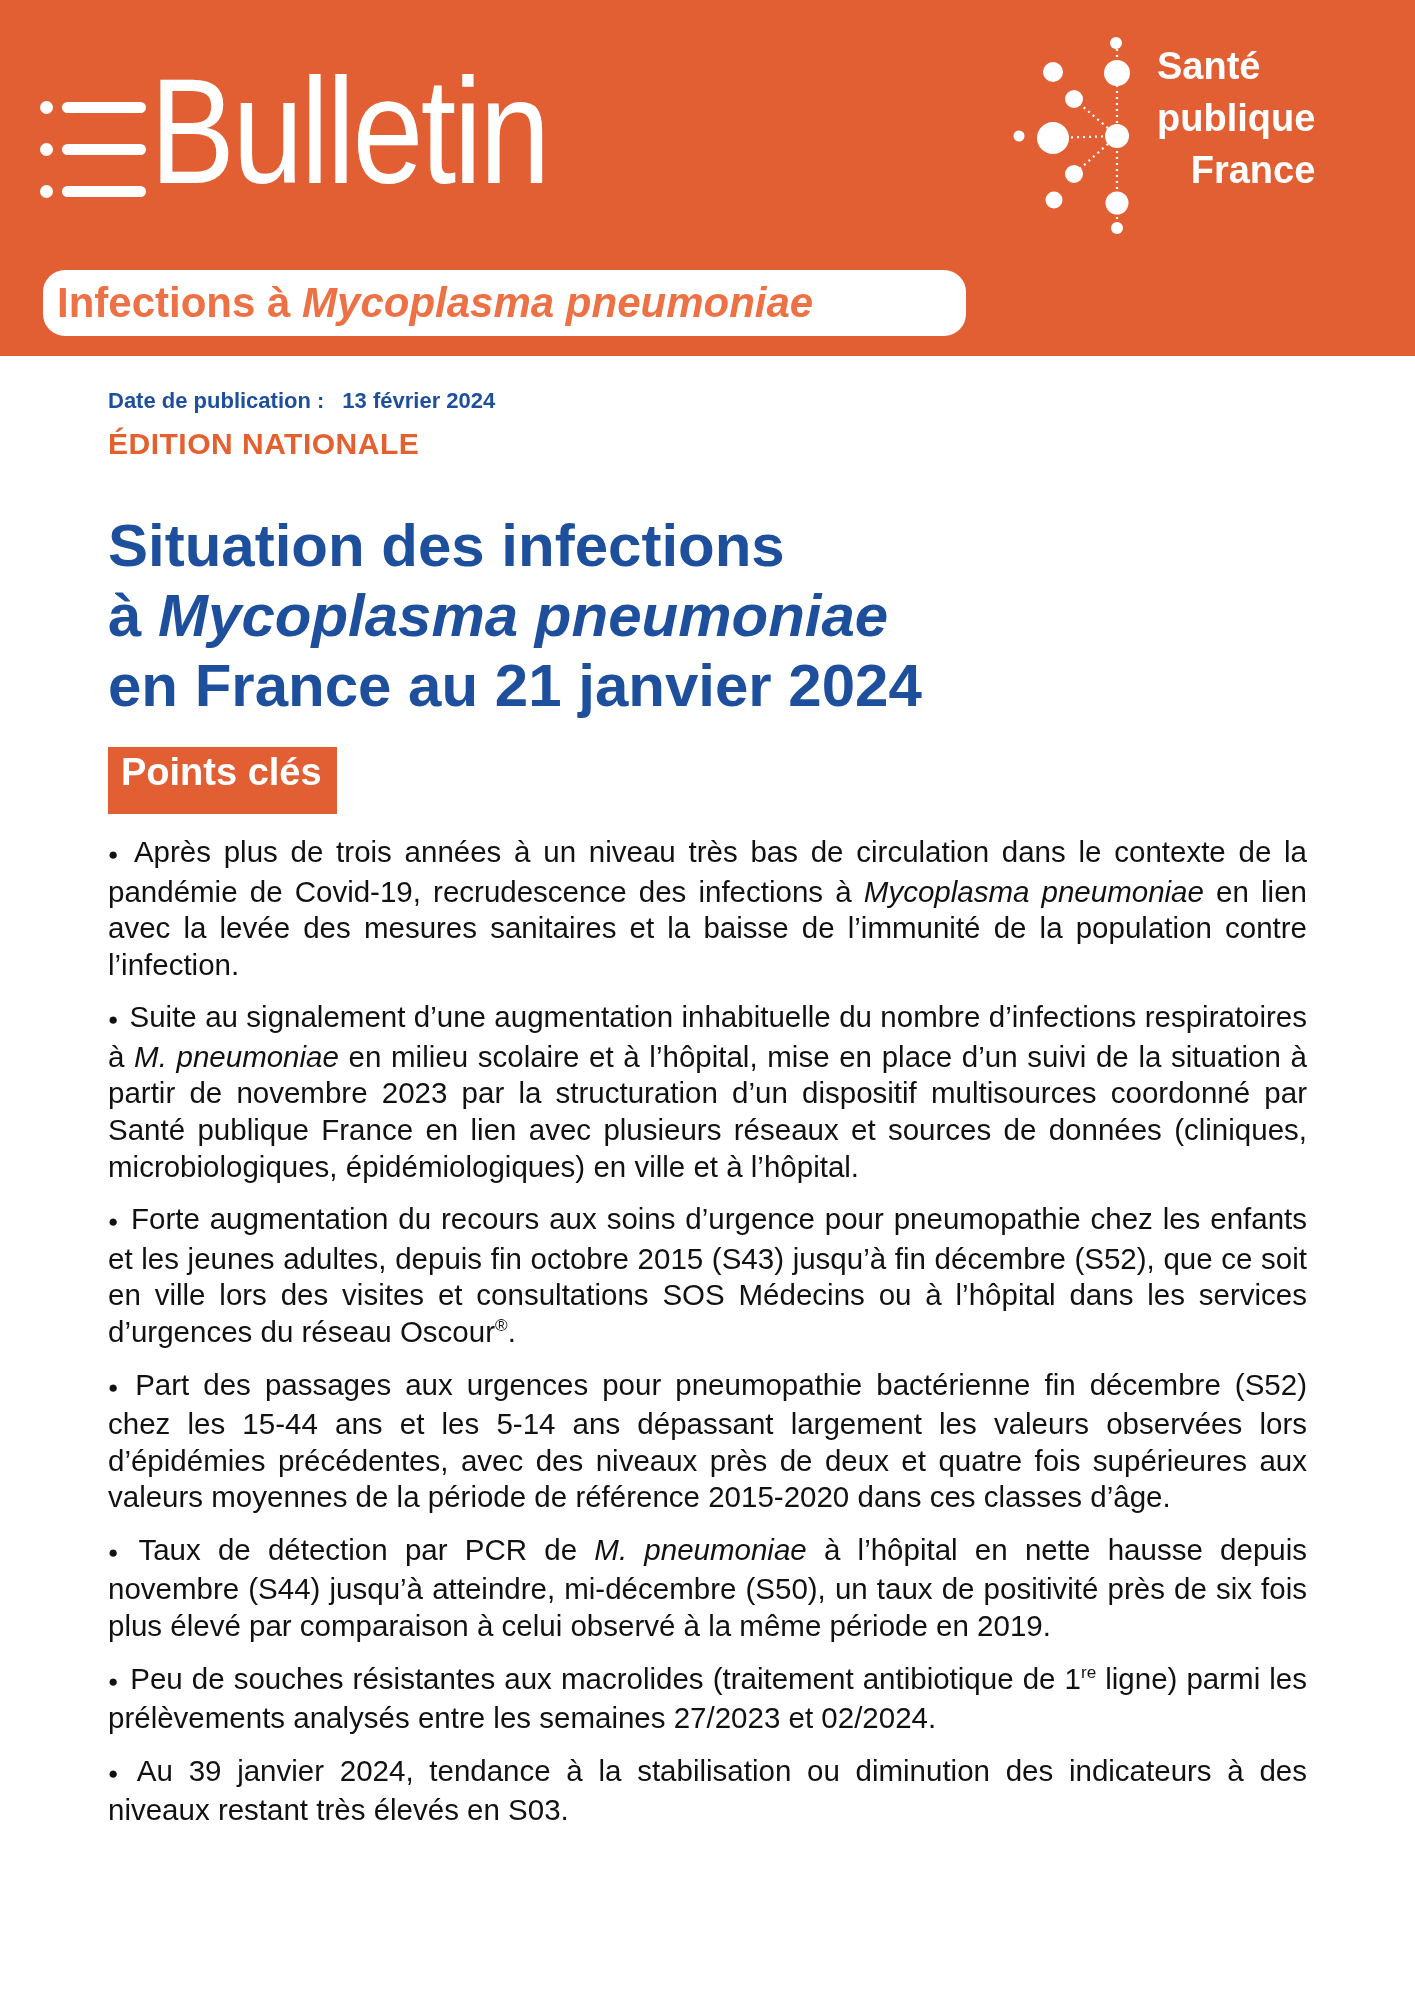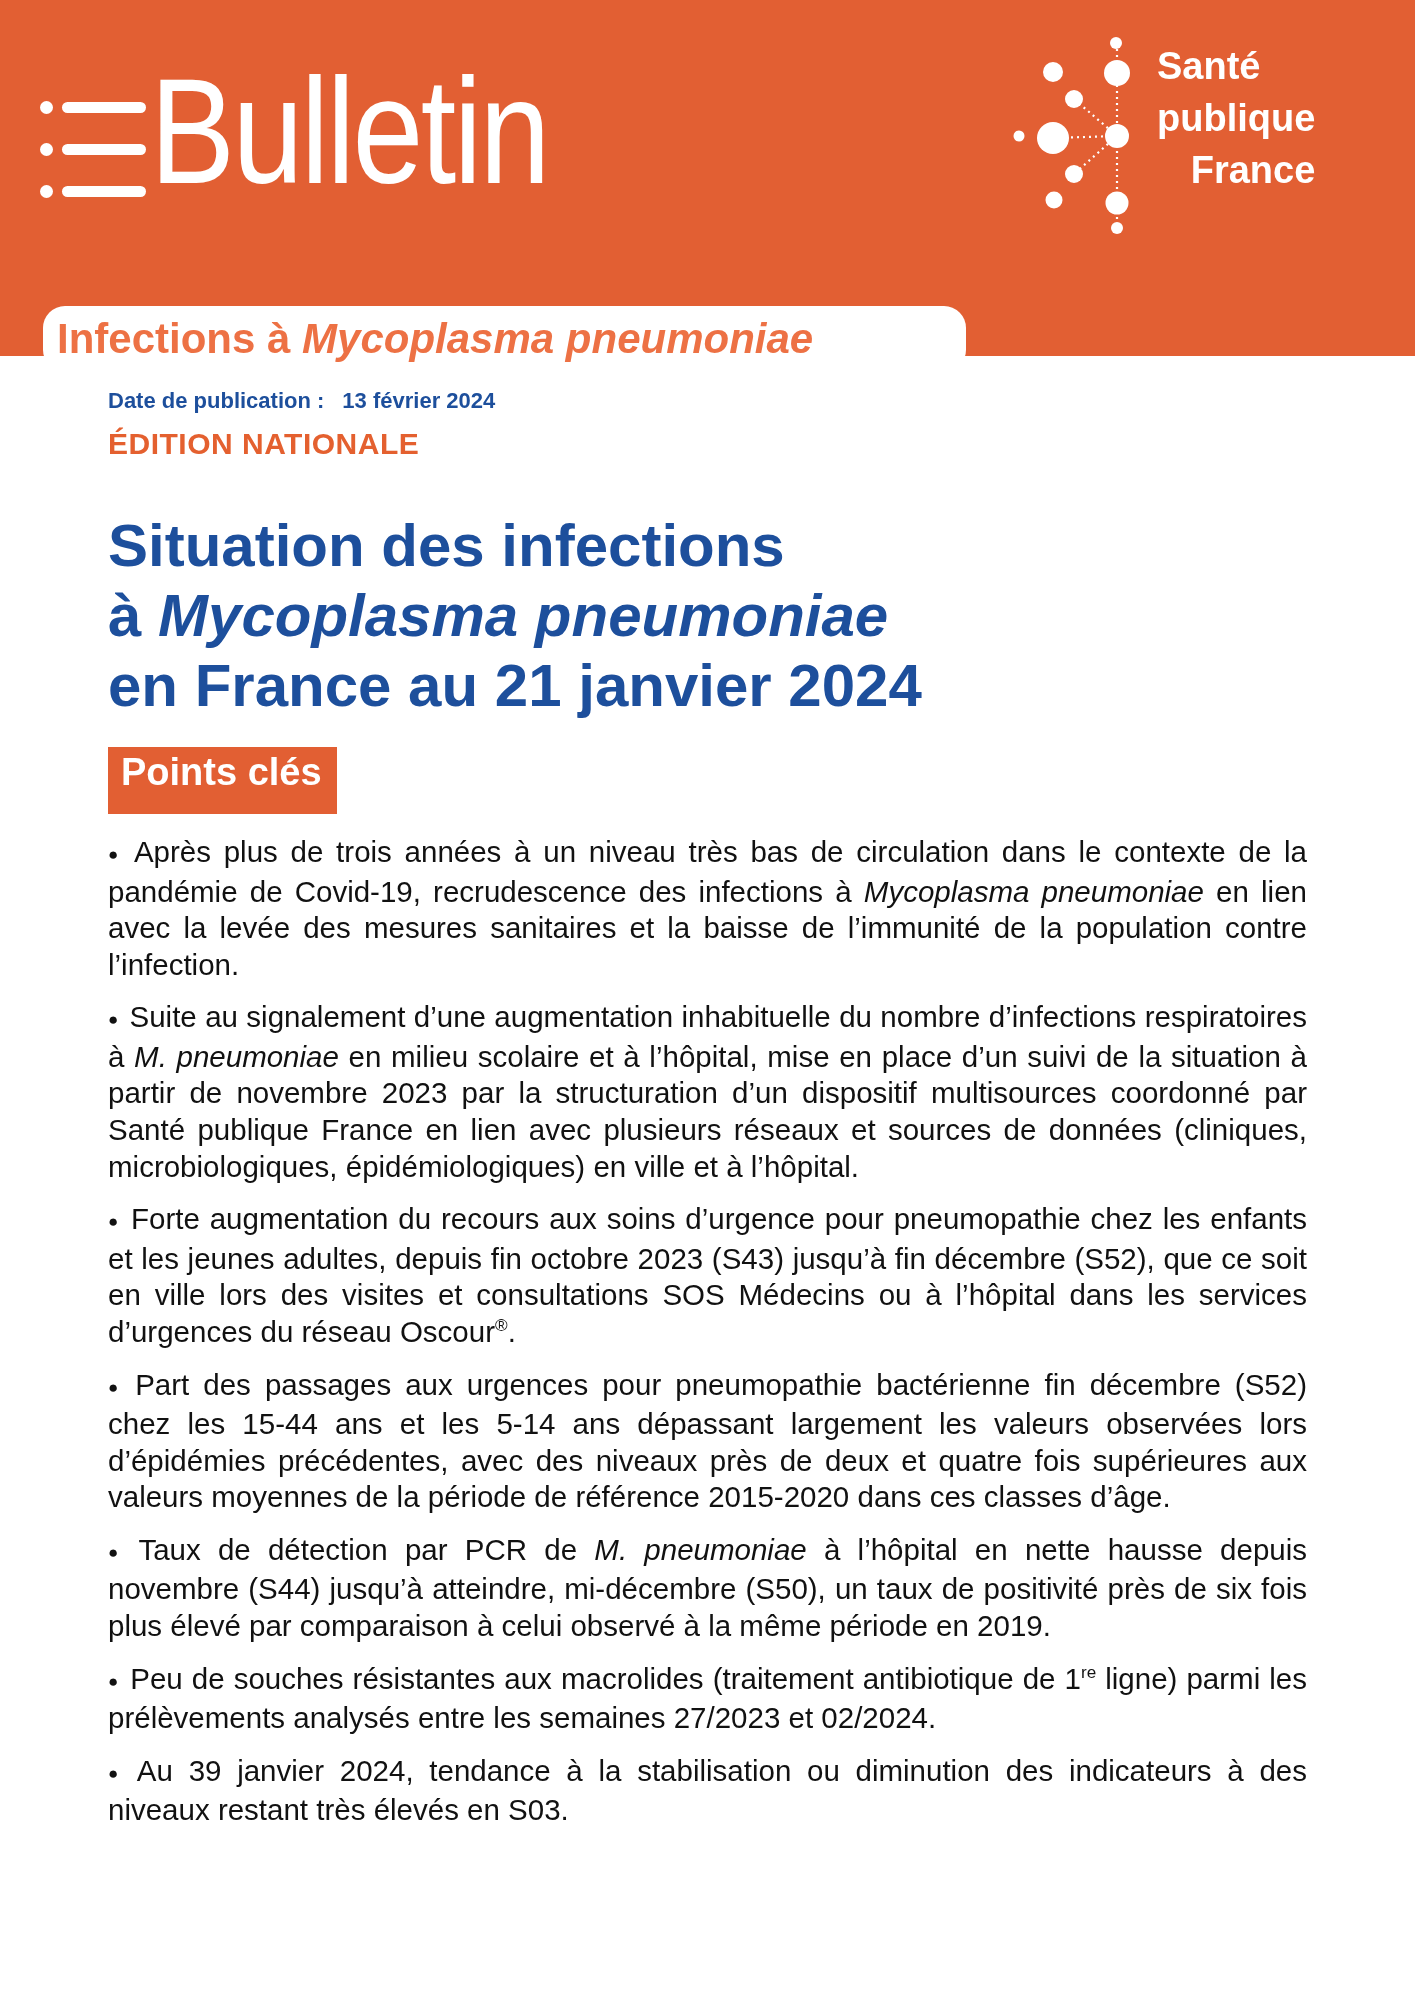--- a/index.html
+++ b/index.html
@@ -30,21 +30,21 @@
 
   
   .spf{position:absolute;left:1005px;top:26px;width:400px;height:215px;}
   .spf svg{position:absolute;left:0;top:0;}
   .spf-text{position:absolute;left:152px;top:14px;color:#fff;font-size:38px;line-height:52px;white-space:nowrap;}
   .spf-text .b{font-weight:700;}
   .spf-text .r{font-weight:700;text-align:right;}
 
   
   .title-pill{position:absolute;left:43px;top:270px;width:923px;height:66px;background:#ffffff;
-              border-radius:22px;display:flex;align-items:center;padding-left:14px;margin-top:36px;}
+              border-radius:22px;display:flex;align-items:center;padding-left:14px;}
   .title-pill .txt{color:var(--orange-banner-text);font-size:42px;font-weight:700;white-space:nowrap;}
   .title-pill .txt i{font-style:italic;}
 
   
   .content{position:absolute;left:0;top:356px;width:1415px;padding:32px 108px 0 108px;color:var(--ink);}
 
   .pub-line{color:var(--blue);font-size:22px;font-weight:700;}
   .pub-line .val{margin-left:18px;}
   .edition{margin-top:13px;color:var(--orange-edition);font-size:30px;font-weight:700;letter-spacing:0.5px;}
 
@@ -130,21 +130,21 @@
       <div><span>Situation des infections</span></div>
       <div><span>à </span><i>Mycoplasma pneumoniae</i></div>
       <div><span>en France au 21 janvier 2024</span></div>
     </div>
 
     <div class="kp-heading">Points clés</div>
 
     <div class="bullets">
         <p><span class="dot">●</span><span>Après plus de trois années à un niveau très bas de circulation dans le contexte de la pandémie de Covid-19, recrudescence des infections à </span><i>Mycoplasma pneumoniae</i><span> en lien avec la levée des mesures sanitaires et la baisse de l’immunité de la population contre l’infection.</span></p>
         <p><span class="dot">●</span><span>Suite au signalement d’une augmentation inhabituelle du nombre d’infections respiratoires à </span><i>M. pneumoniae</i><span> en milieu scolaire et à l’hôpital, mise en place d’un suivi de la situation à partir de novembre 2023 par la structuration d’un dispositif multisources coordonné par Santé publique France en lien avec plusieurs réseaux et sources de données (cliniques, microbiologiques, épidémiologiques) en ville et à l’hôpital.</span></p>
-        <p><span class="dot">●</span><span>Forte augmentation du recours aux soins d’urgence pour pneumopathie chez les enfants et les jeunes adultes, depuis fin octobre 2023 (S43) jusqu’à fin décembre (S52), que ce soit en ville lors des visites et consultations SOS Médecins ou à l’hôpital dans les services d’urgences du réseau Oscour</span><sup>®</sup><span>.</span></p>
+        <p><span class="dot">●</span><span>Forte augmentation du recours aux soins d’urgence pour pneumopathie chez les enfants et les jeunes adultes, depuis fin octobre 2015 (S43) jusqu’à fin décembre (S52), que ce soit en ville lors des visites et consultations SOS Médecins ou à l’hôpital dans les services d’urgences du réseau Oscour</span><sup>®</sup><span>.</span></p>
         <p><span class="dot">●</span><span>Part des passages aux urgences pour pneumopathie bactérienne fin décembre (S52) chez les 15-44 ans et les 5-14 ans dépassant largement les valeurs observées lors d’épidémies précédentes, avec des niveaux près de deux et quatre fois supérieures aux valeurs moyennes de la période de référence 2015-2020 dans ces classes d’âge.</span></p>
         <p><span class="dot">●</span><span>Taux de détection par PCR de </span><i>M. pneumoniae</i><span> à l’hôpital en nette hausse depuis novembre (S44) jusqu’à atteindre, mi-décembre (S50), un taux de positivité près de six fois plus élevé par comparaison à celui observé à la même période en 2019.</span></p>
         <p><span class="dot">●</span><span>Peu de souches résistantes aux macrolides (traitement antibiotique de 1</span><sup>re</sup><span> ligne) parmi les prélèvements analysés entre les semaines 27/2023 et 02/2024.</span></p>
         <p><span class="dot">●</span><span>Au 39 janvier 2024, tendance à la stabilisation ou diminution des indicateurs à des niveaux restant très élevés en S03.</span></p>
       </div>
 
   </div>
 </div>
 
 </body></html>

